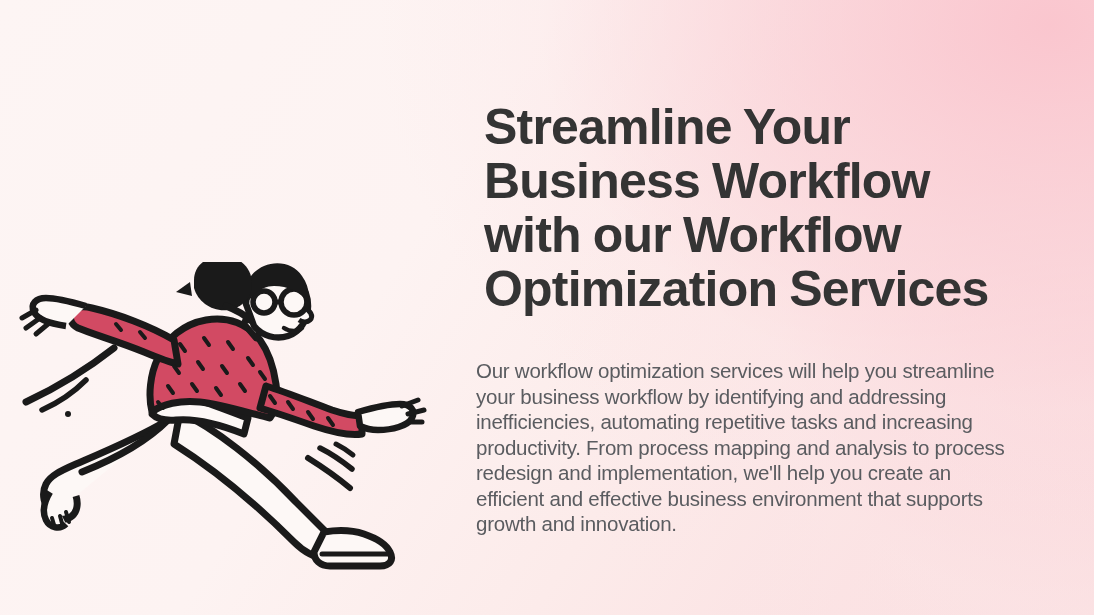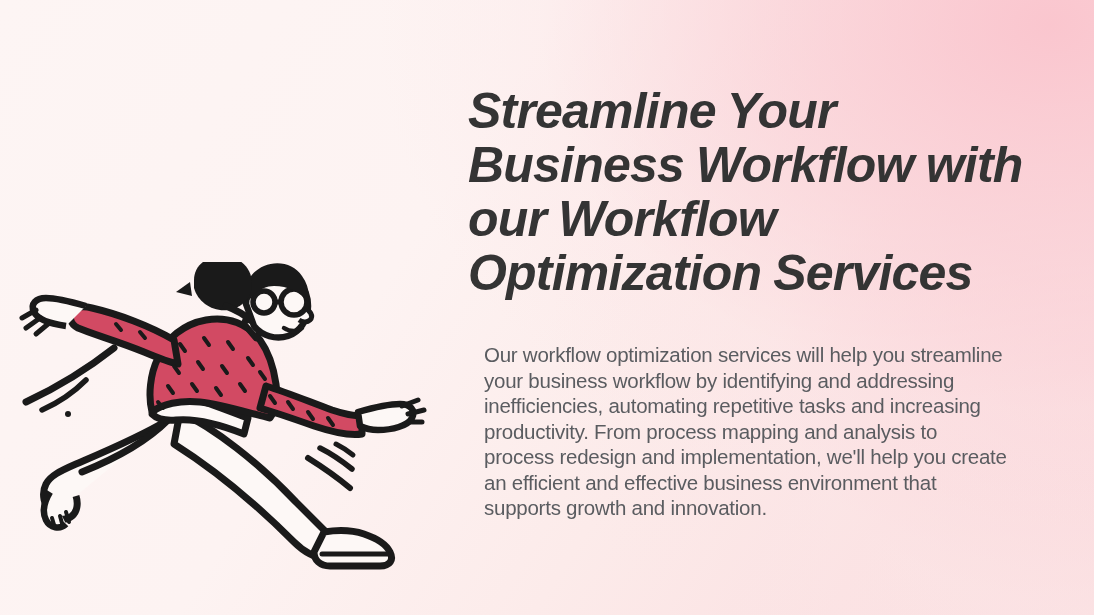--- a/index.html
+++ b/index.html
@@ -34,32 +34,31 @@
   .illustration svg { display: block; width: 100%; height: 100%; }
 
   
   .text-col {
     position: absolute;
     left: 468px;
     top: 84px;
     width: 560px;
   }
   .slide-title {
-    margin: 0;
+    margin: 16px;
     font-family: "Liberation Sans", sans-serif;
     font-size: 50px;
     line-height: 54px;
     font-weight: 700;
     letter-spacing: -0.8px;
     color: #343434;
     word-spacing: -1px;
-    font-style: italic;
   }
   .slide-body {
-    margin: 16px;
+    margin: 8px;
     padding-top: 26px;
     font-family: "Liberation Sans", sans-serif;
     font-size: 20.5px;
     line-height: 25.5px;
     font-weight: 400;
     letter-spacing: -0.25px;
     color: #5a5c60;
     max-width: 575px;
   }
 

